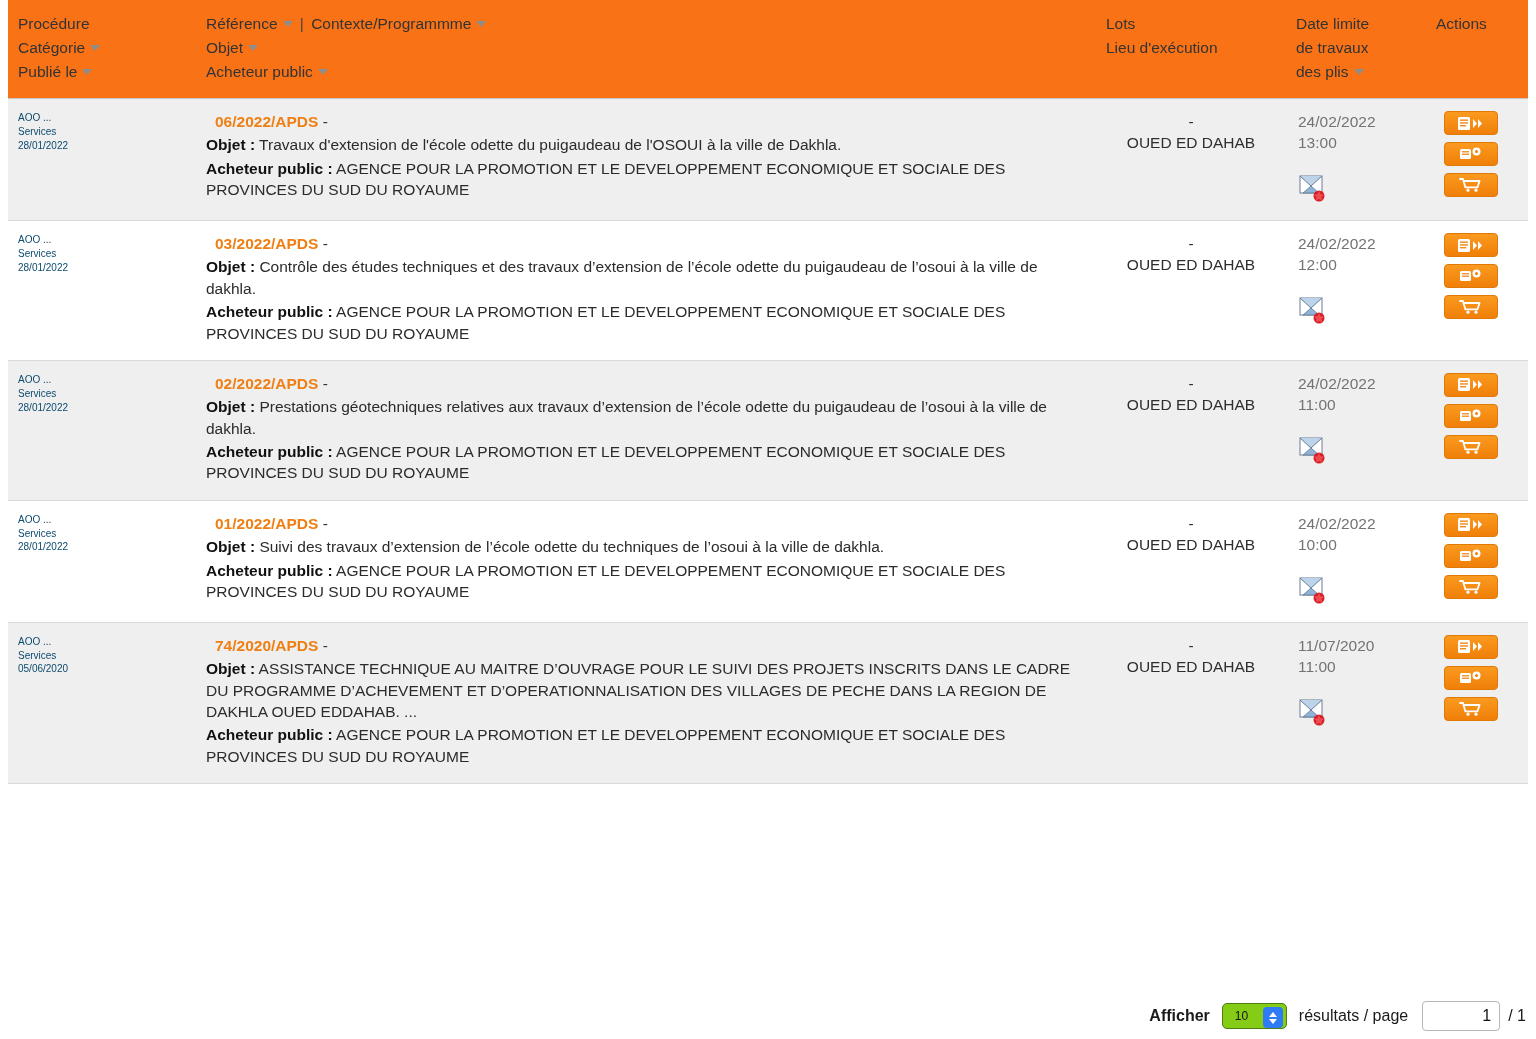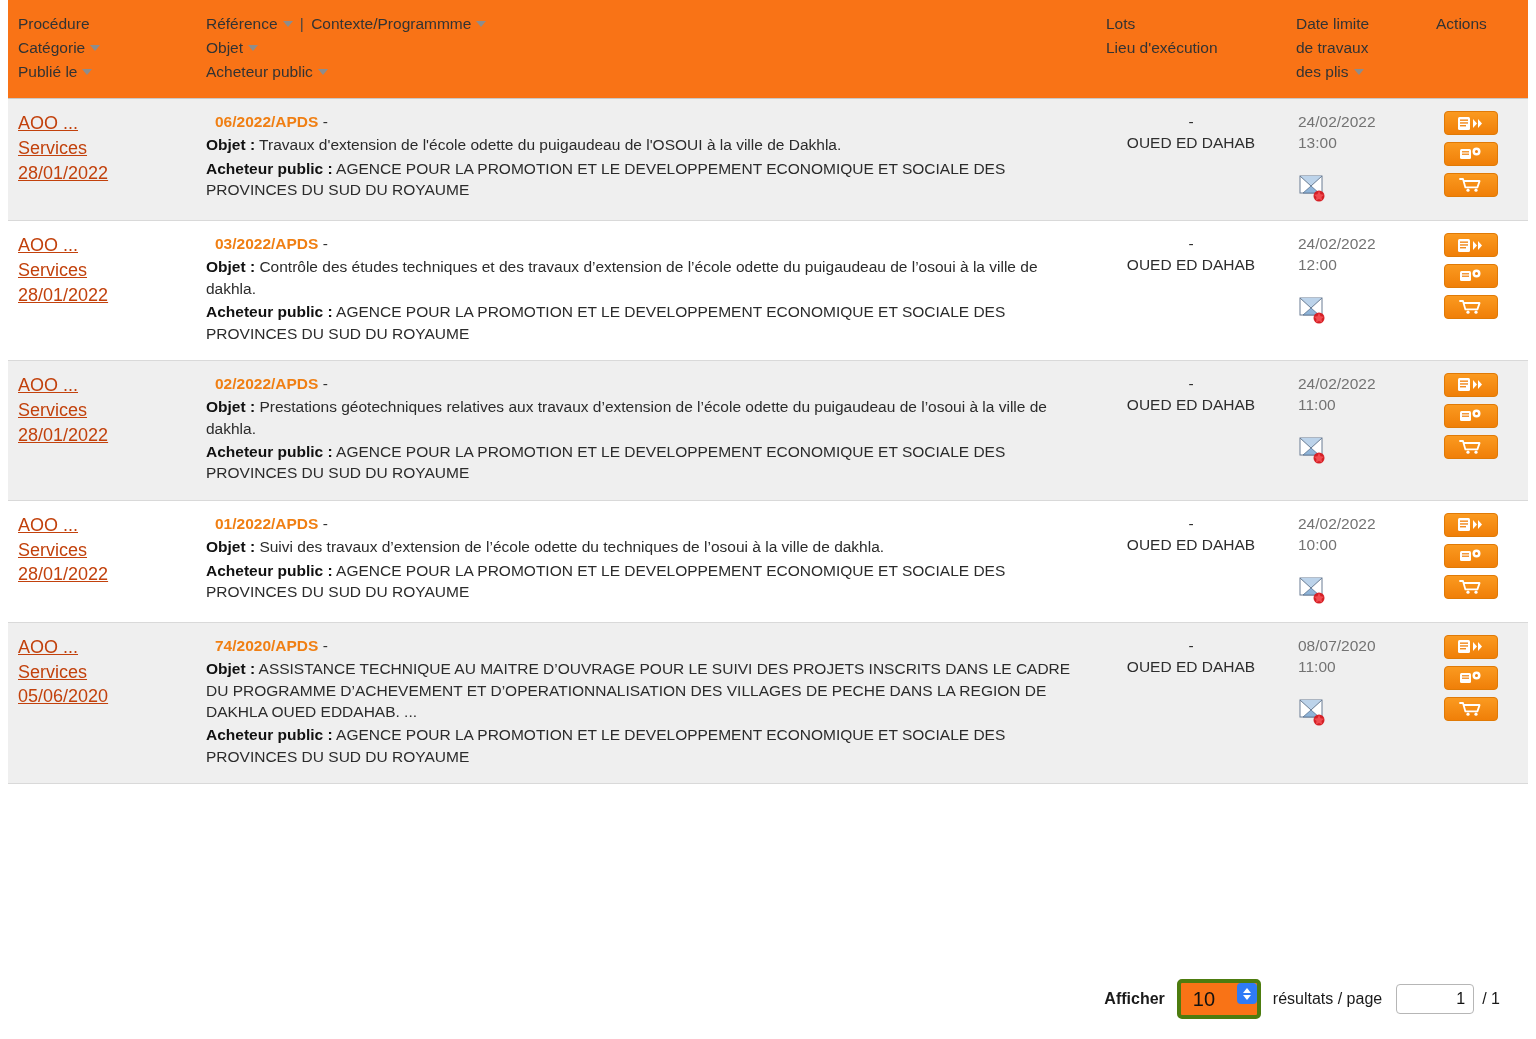--- a/index.html
+++ b/index.html
@@ -66,23 +66,22 @@
 
   tbody tr.row-odd  td { background: #efefef; }
   tbody tr.row-even td { background: #ffffff; }
   tbody td {
     vertical-align: top;
     padding: 12px 10px 16px 10px;
     border-bottom: 1px solid #d9d9d9;
     line-height: 1.38;
   }
   td.proc {
-    color: #c2410c;
-    font-size: 18px;
-    text-decoration: underline;
+    color: #0c4a6e;
+    font-size: 10px;
   }
   td.proc div { white-space: nowrap; }
   td.main { padding-right: 16px; }
   .ref {
     color: #f07f13;
     font-weight: bold;
     font-size: 15.5px;
     margin-left: 9px;
   }
   .ref-dash { color: #333; font-weight: normal; }
@@ -124,40 +123,40 @@
     justify-content: center;
     box-sizing: border-box;
     cursor: pointer;
   }
   .btn svg { display: block; }
 
   .footer {
     position: absolute;
     left: 0;
     right: 0;
-    bottom: 20px;
+    bottom: 8px;
     display: flex;
     justify-content: flex-end;
     align-items: center;
-    padding-right: 36px;
+    padding-right: 10px;
     font-size: 16px;
     color: #1a1a1a;
   }
   .footer .afficher { font-weight: bold; margin-right: 12px; }
   .select-wrap {
     position: relative;
     display: inline-block;
   }
   select.per-page {
     font-family: "Liberation Sans", sans-serif;
-    font-size: 20px;
+    font-size: 12px;
     padding: 5px 30px 5px 12px;
-    border: 4px solid #4d7c0f;
+    border: 1px solid #4d7c0f;
     border-radius: 5px;
-    background: #f97316;
+    background: #84cc16;
     -webkit-appearance: none;
     appearance: none;
     color: #111;
   }
   .select-arrow {
     position: absolute;
     right: 4px;
     top: 4px;
     width: 20px;
     height: 21px;
@@ -493,21 +492,21 @@
           <td class="main">
             <div><a class="ref" href="#" style="text-decoration: none;">74/2020/APDS</a><span class="ref-dash"> -</span></div>
             <div class="field"><b>Objet :</b><span> ASSISTANCE TECHNIQUE AU MAITRE D’OUVRAGE POUR LE SUIVI DES PROJETS INSCRITS DANS LE CADRE DU PROGRAMME D’ACHEVEMENT ET D’OPERATIONNALISATION DES VILLAGES DE PECHE DANS LA REGION DE DAKHLA OUED EDDAHAB.  ...</span></div>
             <div class="field"><b>Acheteur public :</b><span> AGENCE POUR LA PROMOTION ET LE DEVELOPPEMENT ECONOMIQUE ET SOCIALE DES PROVINCES DU SUD DU ROYAUME</span></div>
           </td>
           <td class="lots">
             <span class="dash">-</span>
             <span class="lieu">OUED ED DAHAB</span>
           </td>
           <td class="date">
-            <div>08/07/2020</div>
+            <div>11/07/2020</div>
             <div>11:00</div>
             <svg class="seal" viewBox="0 0 34 32">
               <rect x="2" y="4" width="22" height="17" fill="#ffffff" stroke="#6a7d94" stroke-width="1"></rect>
               <path d="M2 4 L13 14 L24 4" fill="#bcd3ea" stroke="#6a7d94" stroke-width="1"></path>
               <path d="M5 21 L13 14 L21 21 Z" fill="#8fb4d8" stroke="#5a7390" stroke-width="0.8"></path>
               <path d="M18 11 l8 3 -2 9 -6 3 -6 -3 -2 -9 z" fill="#e8eef5" opacity="0"></path>
               <circle cx="21" cy="24" r="5.5" fill="#d42026"></circle>
               <path d="M21 19 l1.6 3.2 3.4 .5 -2.5 2.4 .6 3.5 -3.1 -1.7 -3.1 1.7 .6 -3.5 -2.5 -2.4 3.4 -.5 z" fill="#f04b50"></path>
             </svg>
           </td>

